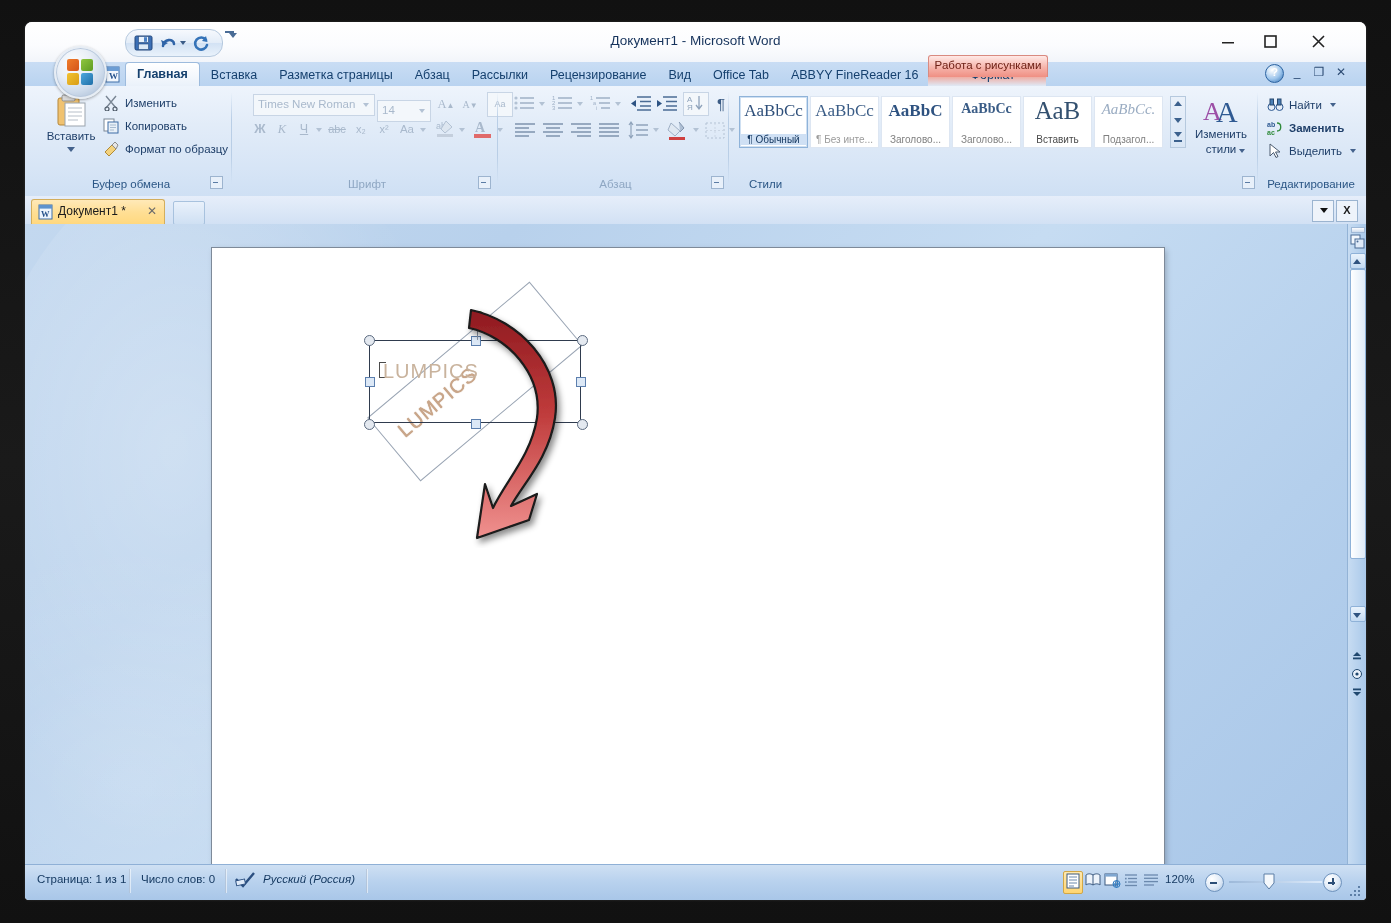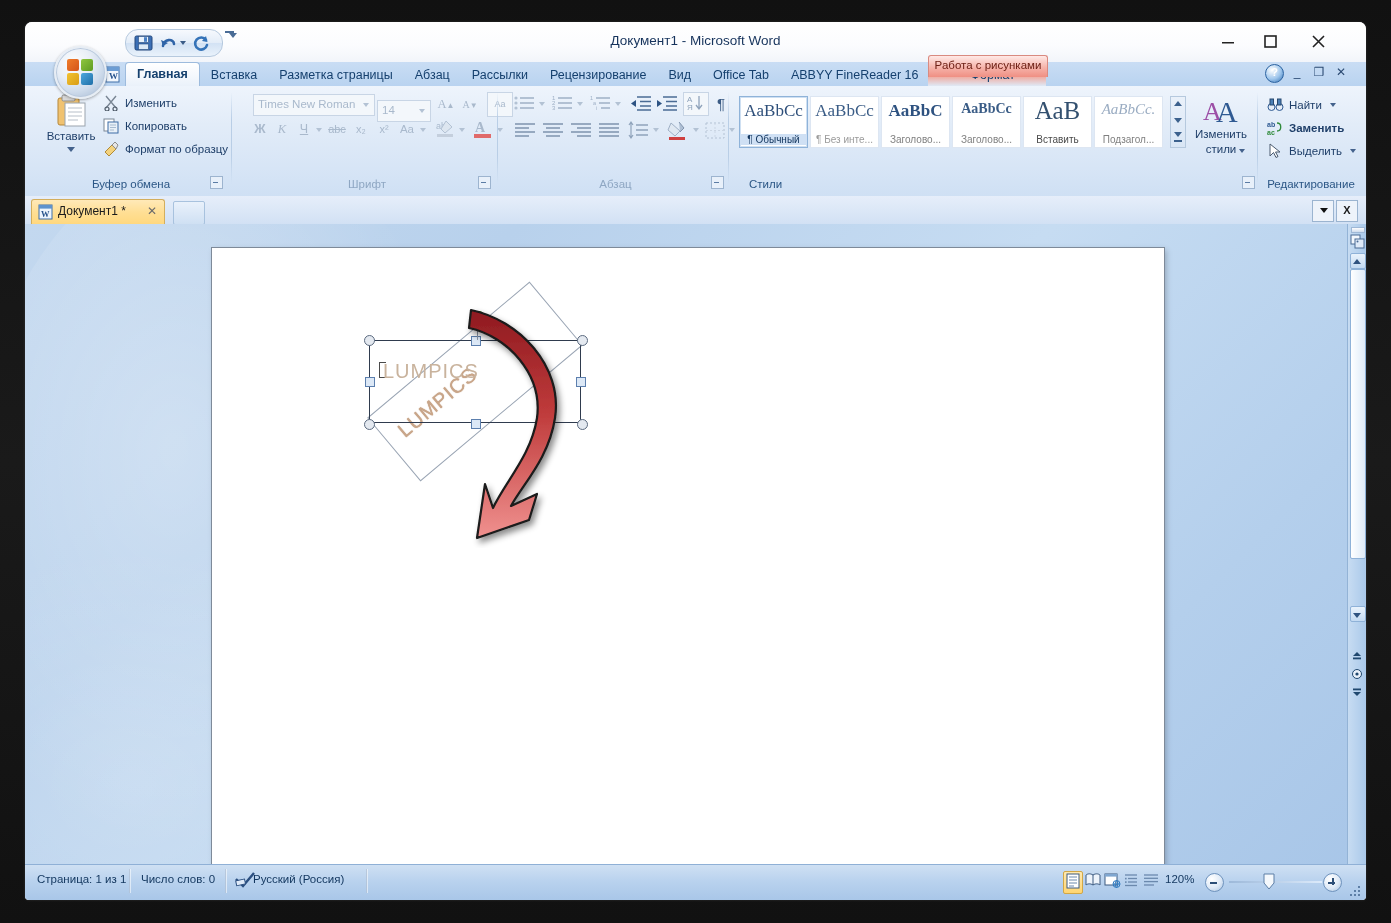--- a/index.html
+++ b/index.html
@@ -261,21 +261,21 @@
   #vs-nextpage{top:460px;}
 
   
   #status-bar{position:absolute;left:0;top:842px;width:100%;height:36px;
     background:linear-gradient(180deg,#cfe0f3 0%,#b9d2ee 45%,#a8c6e8 100%);
     border-top:1px solid #8fb0d6;}
   .sb-item{position:absolute;top:8px;font-size:11.5px;color:#12365e;white-space:nowrap;}
   #sb-page{left:12px;}
   #sb-words{left:116px;}
   #sb-proof-ico{position:absolute;left:210px;top:5px;width:20px;height:18px;}
-  #sb-lang{left:228px;}
+  #sb-lang{left:238px;font-style:italic;}
   .sb-sep{position:absolute;top:4px;width:1px;height:24px;background:rgba(255,255,255,.55);
     border-left:1px solid rgba(100,130,165,.35);}
   #sbs1{left:104px;}
   #sbs2{left:200px;}
   #sbs3{left:341px;}
   #view-group{position:absolute;left:1038px;top:6px;width:98px;height:22px;display:flex;}
   .viewbtn{width:20px;height:21px;margin-right:1px;position:relative;}
   .viewbtn.sel{background:linear-gradient(180deg,#ffe9b0,#ffd571);border:1px solid #d2a746;border-radius:2px;}
   #zoom-label{position:absolute;left:1140px;top:8px;font-size:11.5px;color:#12365e;}
   #zoom-out{position:absolute;left:1180px;top:8px;width:17px;height:17px;border-radius:50%;

